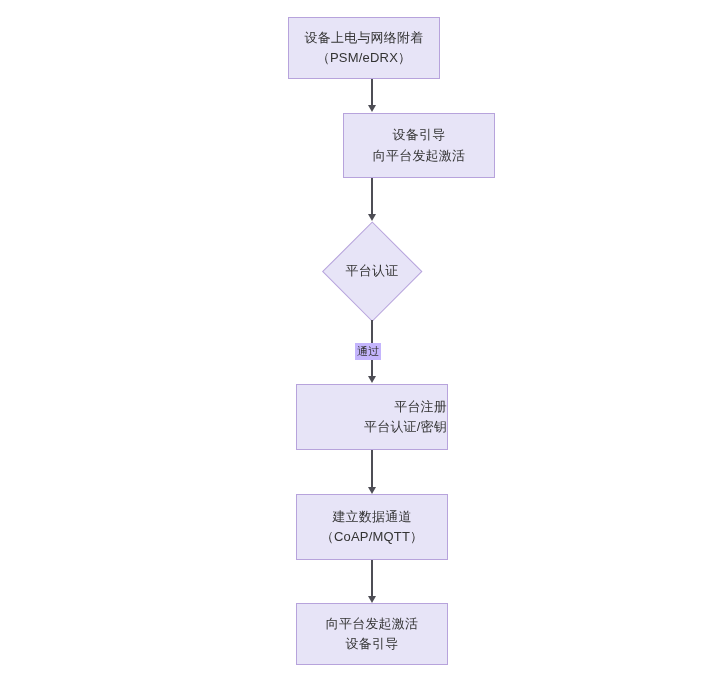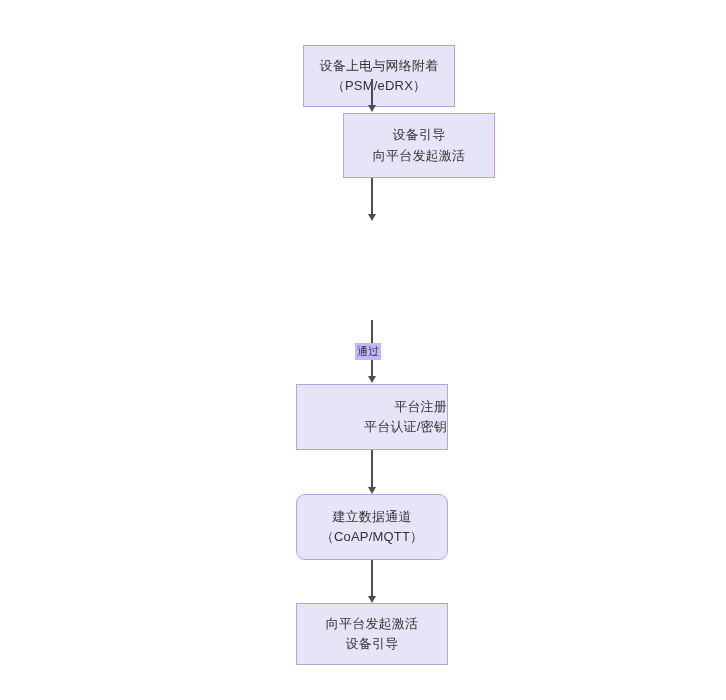--- a/index.html
+++ b/index.html
@@ -93,50 +93,54 @@
     padding: 1px 2px;
     white-space: nowrap;
     letter-spacing: 0.2px;
   }
 </style>
 </head>
 <body>
 
 <div id="flow-canvas">
 
-  <div class="node-box" style="left:303px; top:17px; width:152px; height:62px;margin-top:28px;">
+  <div class="node-box" style="left:288px; top:17px; width:152px; height:62px;">
     <span class="line">设备上电与网络附着</span>
     <span class="line">（PSM/eDRX）</span>
   </div>
 
   <div class="edge-line" style="left:371.4px; top:79px; height:27px;"></div>
   <div class="edge-arrow" style="left:367.5px; top:105px;"></div>
 
   <div class="node-box" style="left:296px; top:113px; width:152px; height:65px;margin-left:47px;">
     <span class="line">设备引导</span>
     <span class="line">向平台发起激活</span>
   </div>
 
   <div class="edge-line" style="left:371.4px; top:178px; height:37px;"></div>
   <div class="edge-arrow" style="left:367.5px; top:214px;"></div>
 
+  <div class="node-diamond-wrap" style="left:322px; top:221px; width:100px; height:100px;">
+    <div class="node-diamond-shape"></div>
+    <span class="node-diamond-label">平台认证</span>
+  </div>
 
   <div class="edge-line" style="left:371.4px; top:320px; height:57px;"></div>
   <div class="edge-arrow" style="left:367.5px; top:376px;"></div>
   <div class="edge-label" style="left:355px; top:343px;">通过</div>
 
   <div class="node-box" style="left:296px; top:384px; width:152px; height:66px;align-items:flex-end;">
     <span class="line">平台注册</span>
     <span class="line">平台认证/密钥</span>
   </div>
 
   <div class="edge-line" style="left:371.4px; top:450px; height:38px;"></div>
   <div class="edge-arrow" style="left:367.5px; top:487px;"></div>
 
-  <div class="node-box" style="left:296px; top:494px; width:152px; height:66px;border-radius:9px;">
+  <div class="node-box" style="left:296px; top:494px; width:152px; height:66px;">
     <span class="line">建立数据通道</span>
     <span class="line">（CoAP/MQTT）</span>
   </div>
 
   <div class="edge-line" style="left:371.4px; top:560px; height:37px;"></div>
   <div class="edge-arrow" style="left:367.5px; top:596px;"></div>
 
   <div class="node-box" style="left:296px; top:603px; width:152px; height:62px;">
     <span class="line">向平台发起激活</span>
     <span class="line">设备引导</span>

